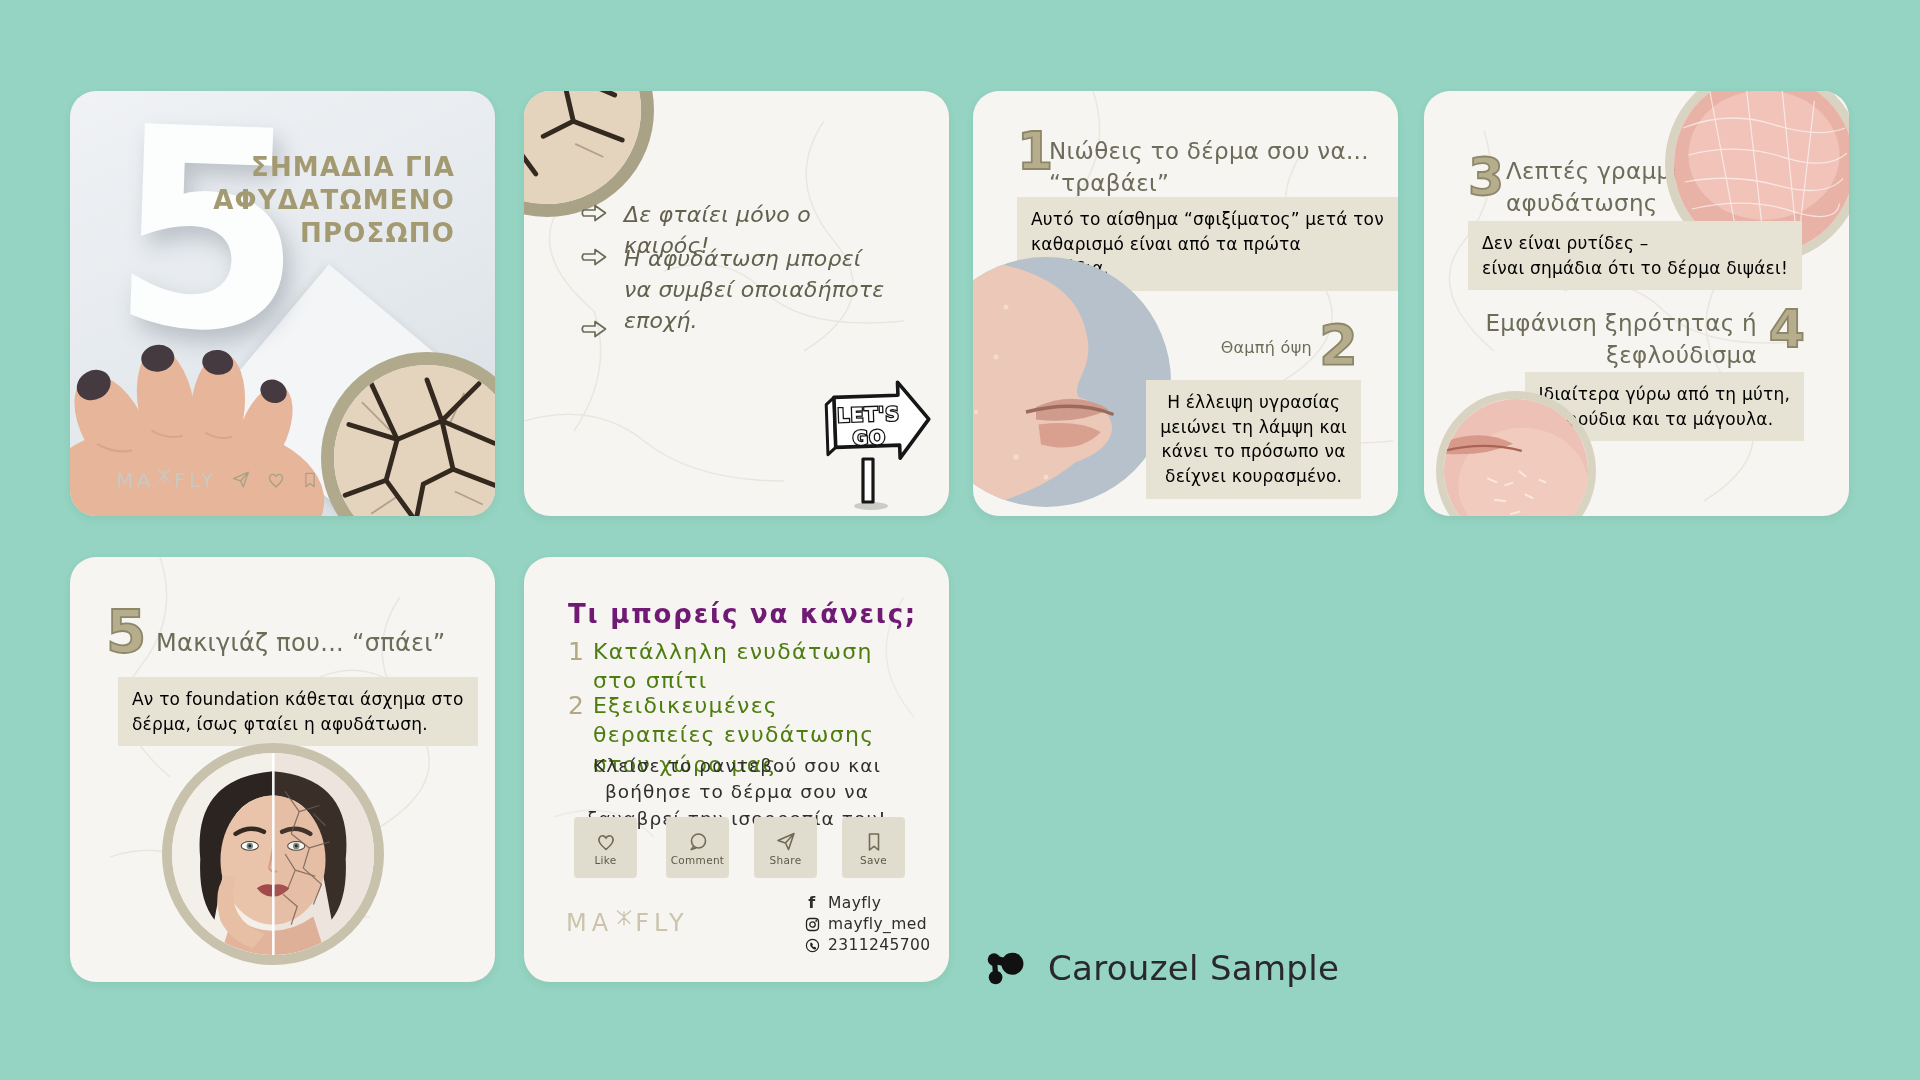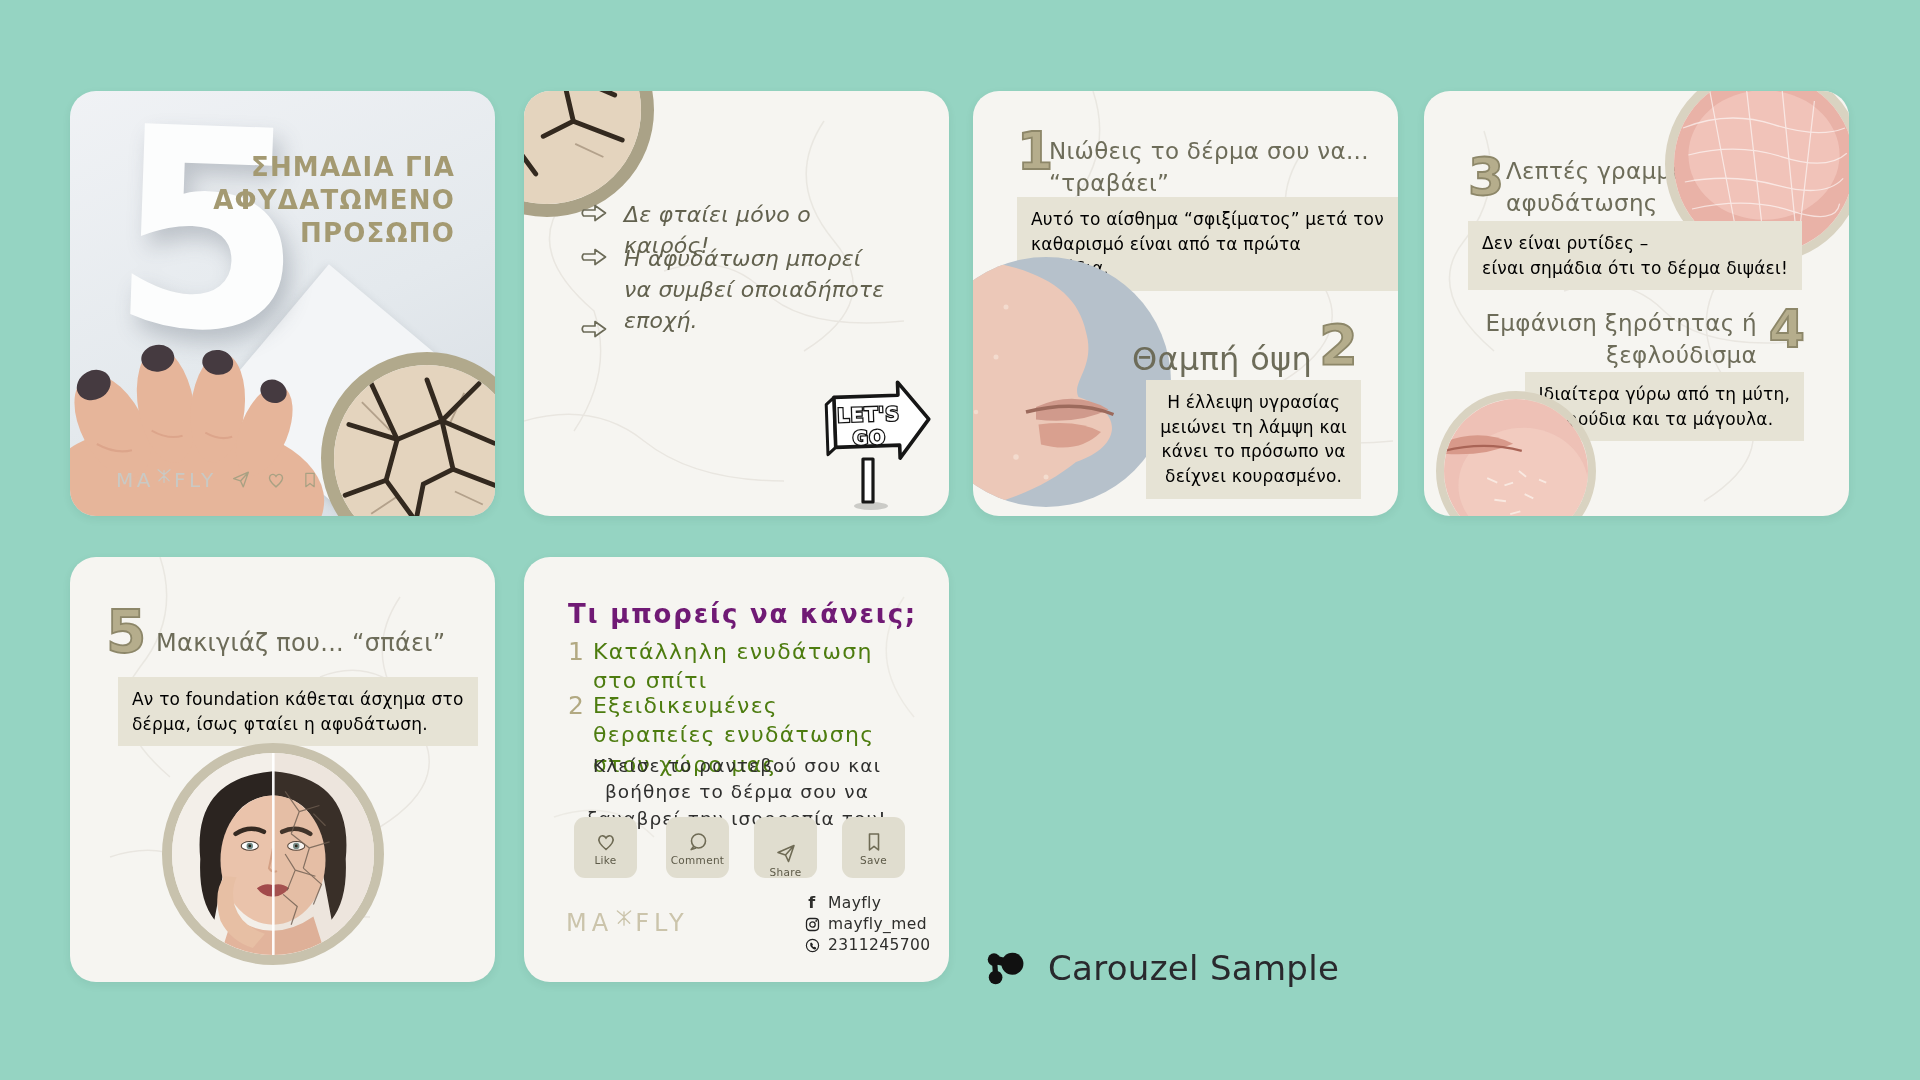--- a/index.html
+++ b/index.html
@@ -45,21 +45,21 @@
   .bullet .btext { font-size:22px; color:#62614e; line-height:1.42; letter-spacing:.2px; width:270px; }
   .bullet svg { flex:0 0 auto; margin-top:4px; }
   .b1 { top:108px; } .b2 { top:152px; } .b3 { top:224px; }
   .letsgo { position:absolute; right:12px; bottom:4px; width:122px; height:136px; }
 
   
   .c3-n1 { left:44px; top:34px; font-size:52px; }
   .c3-t1 { left:76px; top:44px; }
   .c3-note1 { left:44px; top:106px; }
   .c3-circle { left:-52px; top:166px; width:250px; height:250px; }
-  .c3-t2 { right:86px; top:246px; font-size:32px; }
+  .c3-t2 { right:86px; top:246px; font-size:16px; }
   .c3-n2 { right:40px; top:226px; font-size:56px; }
   .c3-note2 { right:37px; top:289px; text-align:center; }
 
   
   .c4-n3 { left:44px; top:60px; font-size:52px; }
   .c4-t3 { left:82px; top:64px; }
   .c4-circleTR { right:-14px; top:-26px; width:198px; height:198px; border:9px solid #d9d3c1; }
   .c4-note1 { left:44px; top:130px; }
   .c4-t4 { right:92px; top:216px; text-align:right; }
   .c4-n4 { right:44px; top:212px; font-size:52px; }
@@ -73,24 +73,24 @@
   .c5-circle { left:92px; top:186px; width:222px; height:222px; border:10px solid #c8c2ad; }
 
   
   .c6-title { position:absolute; left:44px; top:42px; font-size:26px; font-weight:700; color:#701a75; letter-spacing:1.8px; }
   .c6-item { position:absolute; left:44px; display:flex; align-items:flex-start; }
   .c6-item .li-num { font-size:25px; color:#b2a982; margin-right:9px; line-height:1.2; }
   .c6-item .li-text { font-size:22px; color:#4d7c0f; letter-spacing:1.3px; line-height:1.33; width:295px; }
   .c6-i1 { top:80px; } .c6-i2 { top:134px; }
   .c6-cta { position:absolute; left:40px; top:196px; width:346px; text-align:center; font-size:18.5px;
             color:#2f2f2e; letter-spacing:1.1px; line-height:1.42; }
-  .action-btn { position:absolute; top:260px; width:63px; height:61px; background:#e0ddcf; border-radius:11px;
+  .action-btn { position:absolute; top:260px; width:63px; height:61px; background:#e0ddcf; border-radius:4px;
                 display:flex; flex-direction:column; align-items:center; justify-content:center; gap:0; cursor:pointer; }
   .action-btn .btn-label { font-size:10.5px; color:#5d5a48; letter-spacing:.3px; }
-  .ab1 { left:50px; } .ab2 { left:142px; } .ab3 { left:230px;justify-content:flex-end; } .ab4 { left:318px; }
+  .ab1 { left:50px; } .ab2 { left:142px; } .ab3 { left:230px; } .ab4 { left:318px; }
   .c6-brand { position:absolute; left:42px; top:352px; font-size:24px; letter-spacing:5px; color:#cbc4ab; }
   .c6-social { position:absolute; left:280px; top:336px; display:flex; flex-direction:column; gap:3px; }
   .social-row { display:flex; align-items:center; gap:8px; font-size:15.5px; color:#2e2e2c; letter-spacing:.4px; }
   .social-row .sicon { width:16px; display:flex; justify-content:center; }
 
   
   .watermark { position:absolute; left:982px; top:944px; height:48px; display:flex; align-items:center; gap:14px; }
   .watermark .wm-text { font-size:34px; font-weight:500; color:#29292d; letter-spacing:.3px;margin-left:8px; }
 </style>
 </head>

